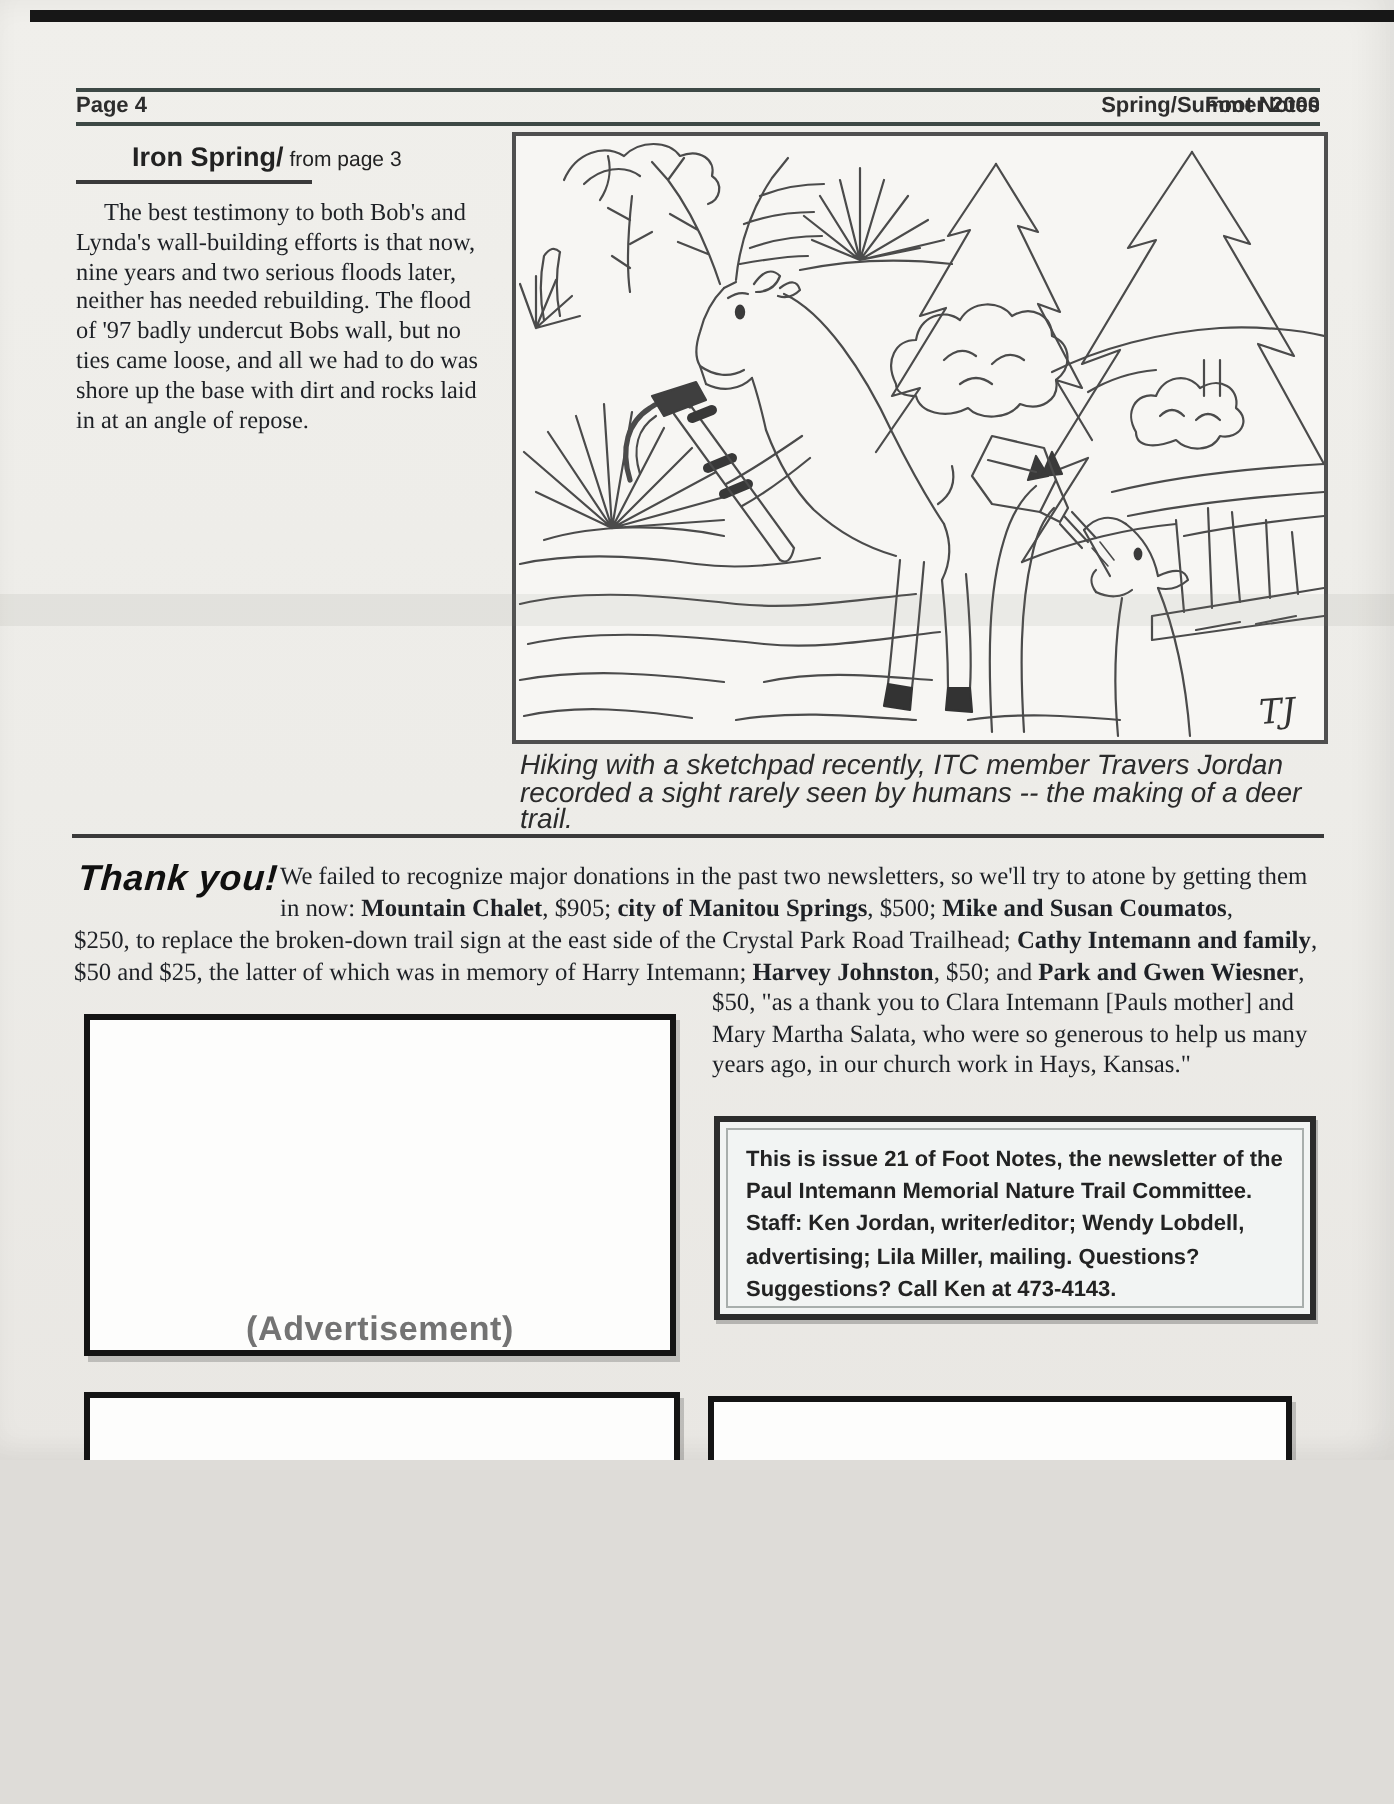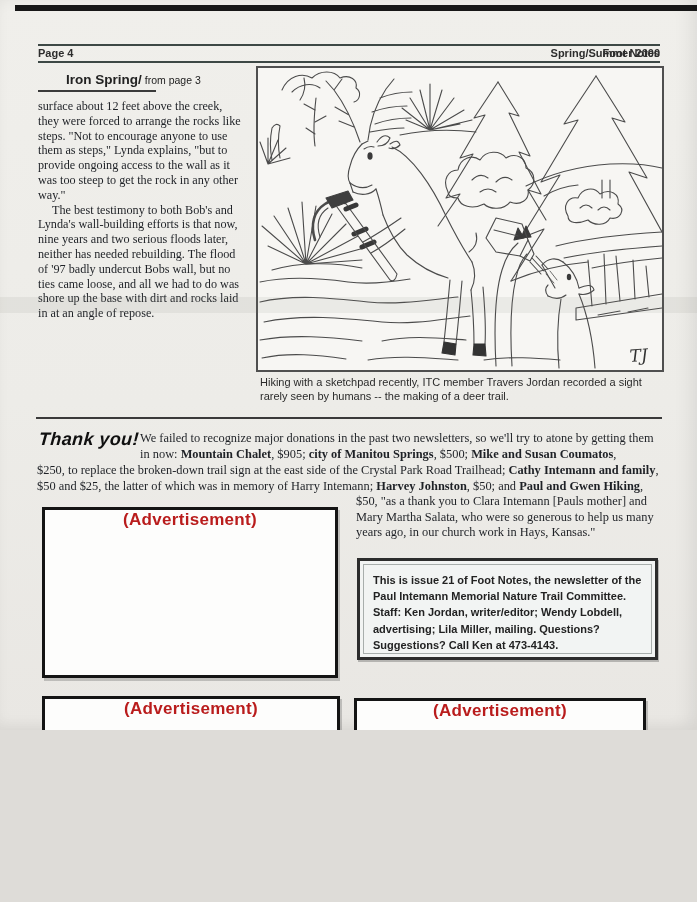--- a/index.html
+++ b/index.html
@@ -19,31 +19,31 @@
   .article-head{left:38px;top:70px;color:#222;}
   .article-title{font-weight:bold;font-size:13.5px;padding-left:28px;}
   .article-cont{font-size:10.5px;margin-left:3px;}
   .title-underline{left:38px;top:90px;width:118px;height:2px;background:#3a3a3a;}
   .col-text{left:38px;top:99px;width:207px;font-family:"Liberation Serif",serif;
             font-size:12.2px;line-height:14.8px;color:#1e2126;text-align:left;}
   .col-text p{margin:0;}
   .col-text p.ind{text-indent:14px;}
   .illus{left:256px;top:66px;width:404px;height:302px;background:#f7f6f3;border:2px solid #4f4f4f;}
   .illus svg{position:absolute;left:0;top:0;width:100%;height:100%;}
-  .caption{left:260px;top:376px;width:400px;font-size:11px;line-height:13.5px;color:#2b2b2b;}
+  .caption{left:260px;top:376px;width:400px;font-style:italic;font-size:14px;line-height:13.5px;color:#2b2b2b;}
   .mid-rule{left:36px;top:417px;width:626px;height:2px;background:#3a3a3a;}
   .ty-head{left:39px;top:429px;font-weight:bold;font-style:italic;font-size:18px;letter-spacing:0.4px;
            color:#101010;transform:skewX(-4deg);}
   .ty{font-family:"Liberation Serif",serif;font-size:12.4px;line-height:15.7px;color:#1e2126;}
   .ty .b{font-weight:bold;}
   .p1{left:140px;top:431px;width:524px;}
   .p2{left:37px;top:463px;width:626px;}
   .p3{left:356px;top:494px;width:304px;}
-  .ad{background:#fdfdfc;border:3px solid #141414;display:flex;align-items:flex-start;justify-content:center;
-      font-weight:bold;font-size:17px;color:#b91c1c;letter-spacing:0.3px;box-shadow:2px 3px 0 rgba(60,60,60,0.25);}
+  .ad{background:#fdfdfc;border:3px solid #141414;display:flex;align-items:flex-end;justify-content:center;
+      font-weight:bold;font-size:17px;color:#737373;letter-spacing:0.3px;box-shadow:2px 3px 0 rgba(60,60,60,0.25);}
   .ad1{left:42px;top:507px;width:290px;height:165px;}
   .ad2{left:42px;top:696px;width:292px;height:166px;}
   .ad3{left:354px;top:698px;width:286px;height:160px;}
   .issuebox{left:357px;top:558px;width:295px;height:96px;background:#f2f4f3;border:3px solid #2c2c2c;
             box-shadow:1px 2px 0 rgba(60,60,60,0.3);}
   .issuebox .inner{position:absolute;left:3px;top:3px;right:3px;bottom:3px;border:1px solid #a8aeac;
             padding:7px 9px;font-weight:bold;font-size:11px;line-height:16.2px;color:#222;}
   .scanband{left:0;top:297px;width:697px;height:16px;background:rgba(130,130,122,0.10);z-index:9;pointer-events:none;}
 </style>
 </head>
@@ -60,21 +60,20 @@
     <span class="hdr-right">Spring/Summer 2000</span>
   </div>
   <div class="abs rule hdr-rule-bottom"></div>
 
   <div class="abs article-head">
     <span class="article-title">Iron Spring/</span><span class="article-cont">from page 3</span>
   </div>
   <div class="abs title-underline"></div>
 
   <div class="abs col-text">
-    <p>surface about 12 feet above the creek, they were forced to arrange the rocks like steps. "Not to encourage anyone to use them as steps," Lynda explains, "but to provide ongoing access to the wall as it was too steep to get the rock in any other way."</p>
     <p class="ind">The best testimony to both Bob's and Lynda's wall-building efforts is that now, nine years and two serious floods later, neither has needed rebuilding. The flood of '97 badly undercut Bobs wall, but no ties came loose, and all we had to do was shore up the base with dirt and rocks laid in at an angle of repose.</p>
   </div>
 
   <div class="abs illus">
     <svg viewBox="0 0 404 302">
       <g stroke="#4b4b4b" stroke-width="1.1" fill="none" stroke-linecap="round" stroke-linejoin="round">
 
         <path d="M24,22 C30,8 44,4 54,10 C62,2 76,2 82,10 C92,6 100,12 98,20 C104,24 102,32 96,34"></path>
         <path d="M34,24 C42,16 54,14 62,20"></path>
         <path d="M46,10 C48,18 46,26 42,32"></path>
@@ -175,21 +174,21 @@
       <text x="372" y="294" font-size="17" font-style="italic" font-family="'DejaVu Serif',serif" fill="#333333" transform="rotate(-4 372 294)">TJ</text>
     </svg>
   </div>
 
   <div class="abs caption">Hiking with a sketchpad recently, ITC member Travers Jordan recorded a sight rarely seen by humans -- the making of a deer trail.</div>
 
   <div class="abs mid-rule"></div>
 
   <div class="abs ty-head">Thank you!</div>
   <div class="abs ty p1 rich"><span>We failed to recognize major donations in the past two newsletters, so we'll try to atone by getting them in now: </span><span class="b">Mountain Chalet</span><span>, $905; </span><span class="b">city of Manitou Springs</span><span>, $500; </span><span class="b">Mike and Susan Coumatos</span><span>,</span></div>
-  <div class="abs ty p2 rich"><span>$250, to replace the broken-down trail sign at the east side of the Crystal Park Road Trailhead; </span><span class="b">Cathy Intemann and family</span><span>, $50 and $25, the latter of which was in memory of Harry Intemann; </span><span class="b">Harvey Johnston</span><span>, $50; and </span><span class="b">Paul and Gwen Hiking</span><span>,</span></div>
+  <div class="abs ty p2 rich"><span>$250, to replace the broken-down trail sign at the east side of the Crystal Park Road Trailhead; </span><span class="b">Cathy Intemann and family</span><span>, $50 and $25, the latter of which was in memory of Harry Intemann; </span><span class="b">Harvey Johnston</span><span>, $50; and </span><span class="b">Park and Gwen Wiesner</span><span>,</span></div>
   <div class="abs ty p3 rich"><span>$50, "as a thank you to Clara Intemann [Pauls mother] and Mary Martha Salata, who were so generous to help us many years ago, in our church work in Hays, Kansas."</span></div>
 
   <div class="abs ad ad1">
     <span>(Advertisement)</span>
   </div>
 
   <div class="abs issuebox">
     <div class="inner">This is issue 21 of Foot Notes, the newsletter of the Paul Intemann Memorial Nature Trail Committee. Staff: Ken Jordan, writer/editor; Wendy Lobdell, advertising; Lila Miller, mailing. Questions? Suggestions? Call Ken at 473-4143.</div>
   </div>
 

